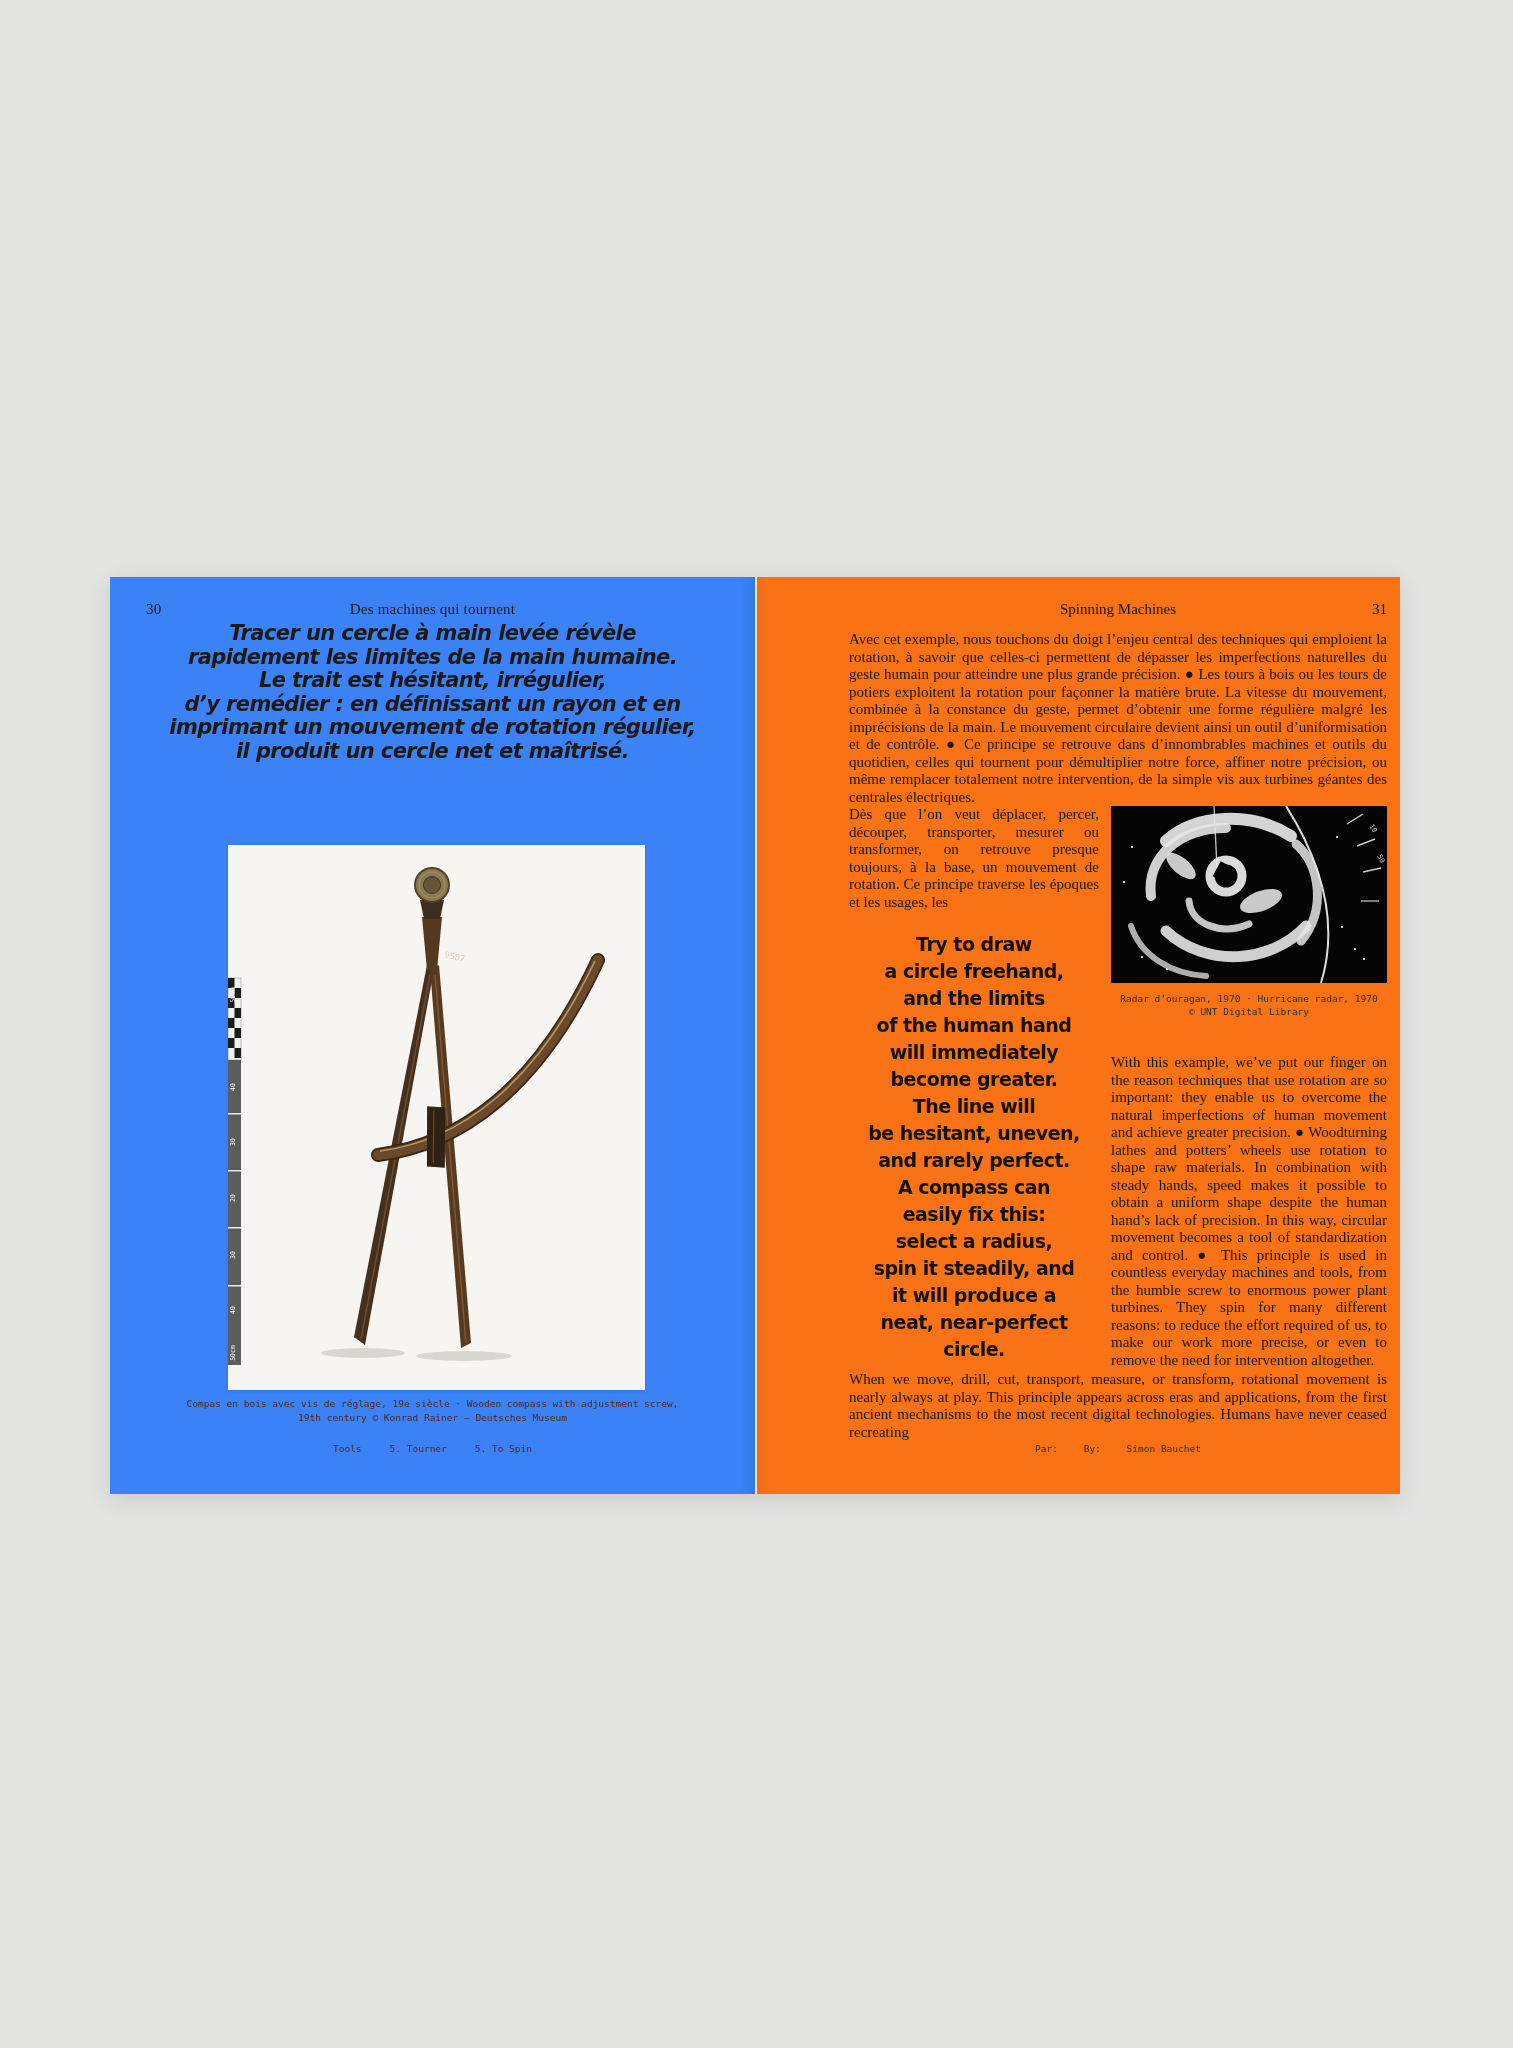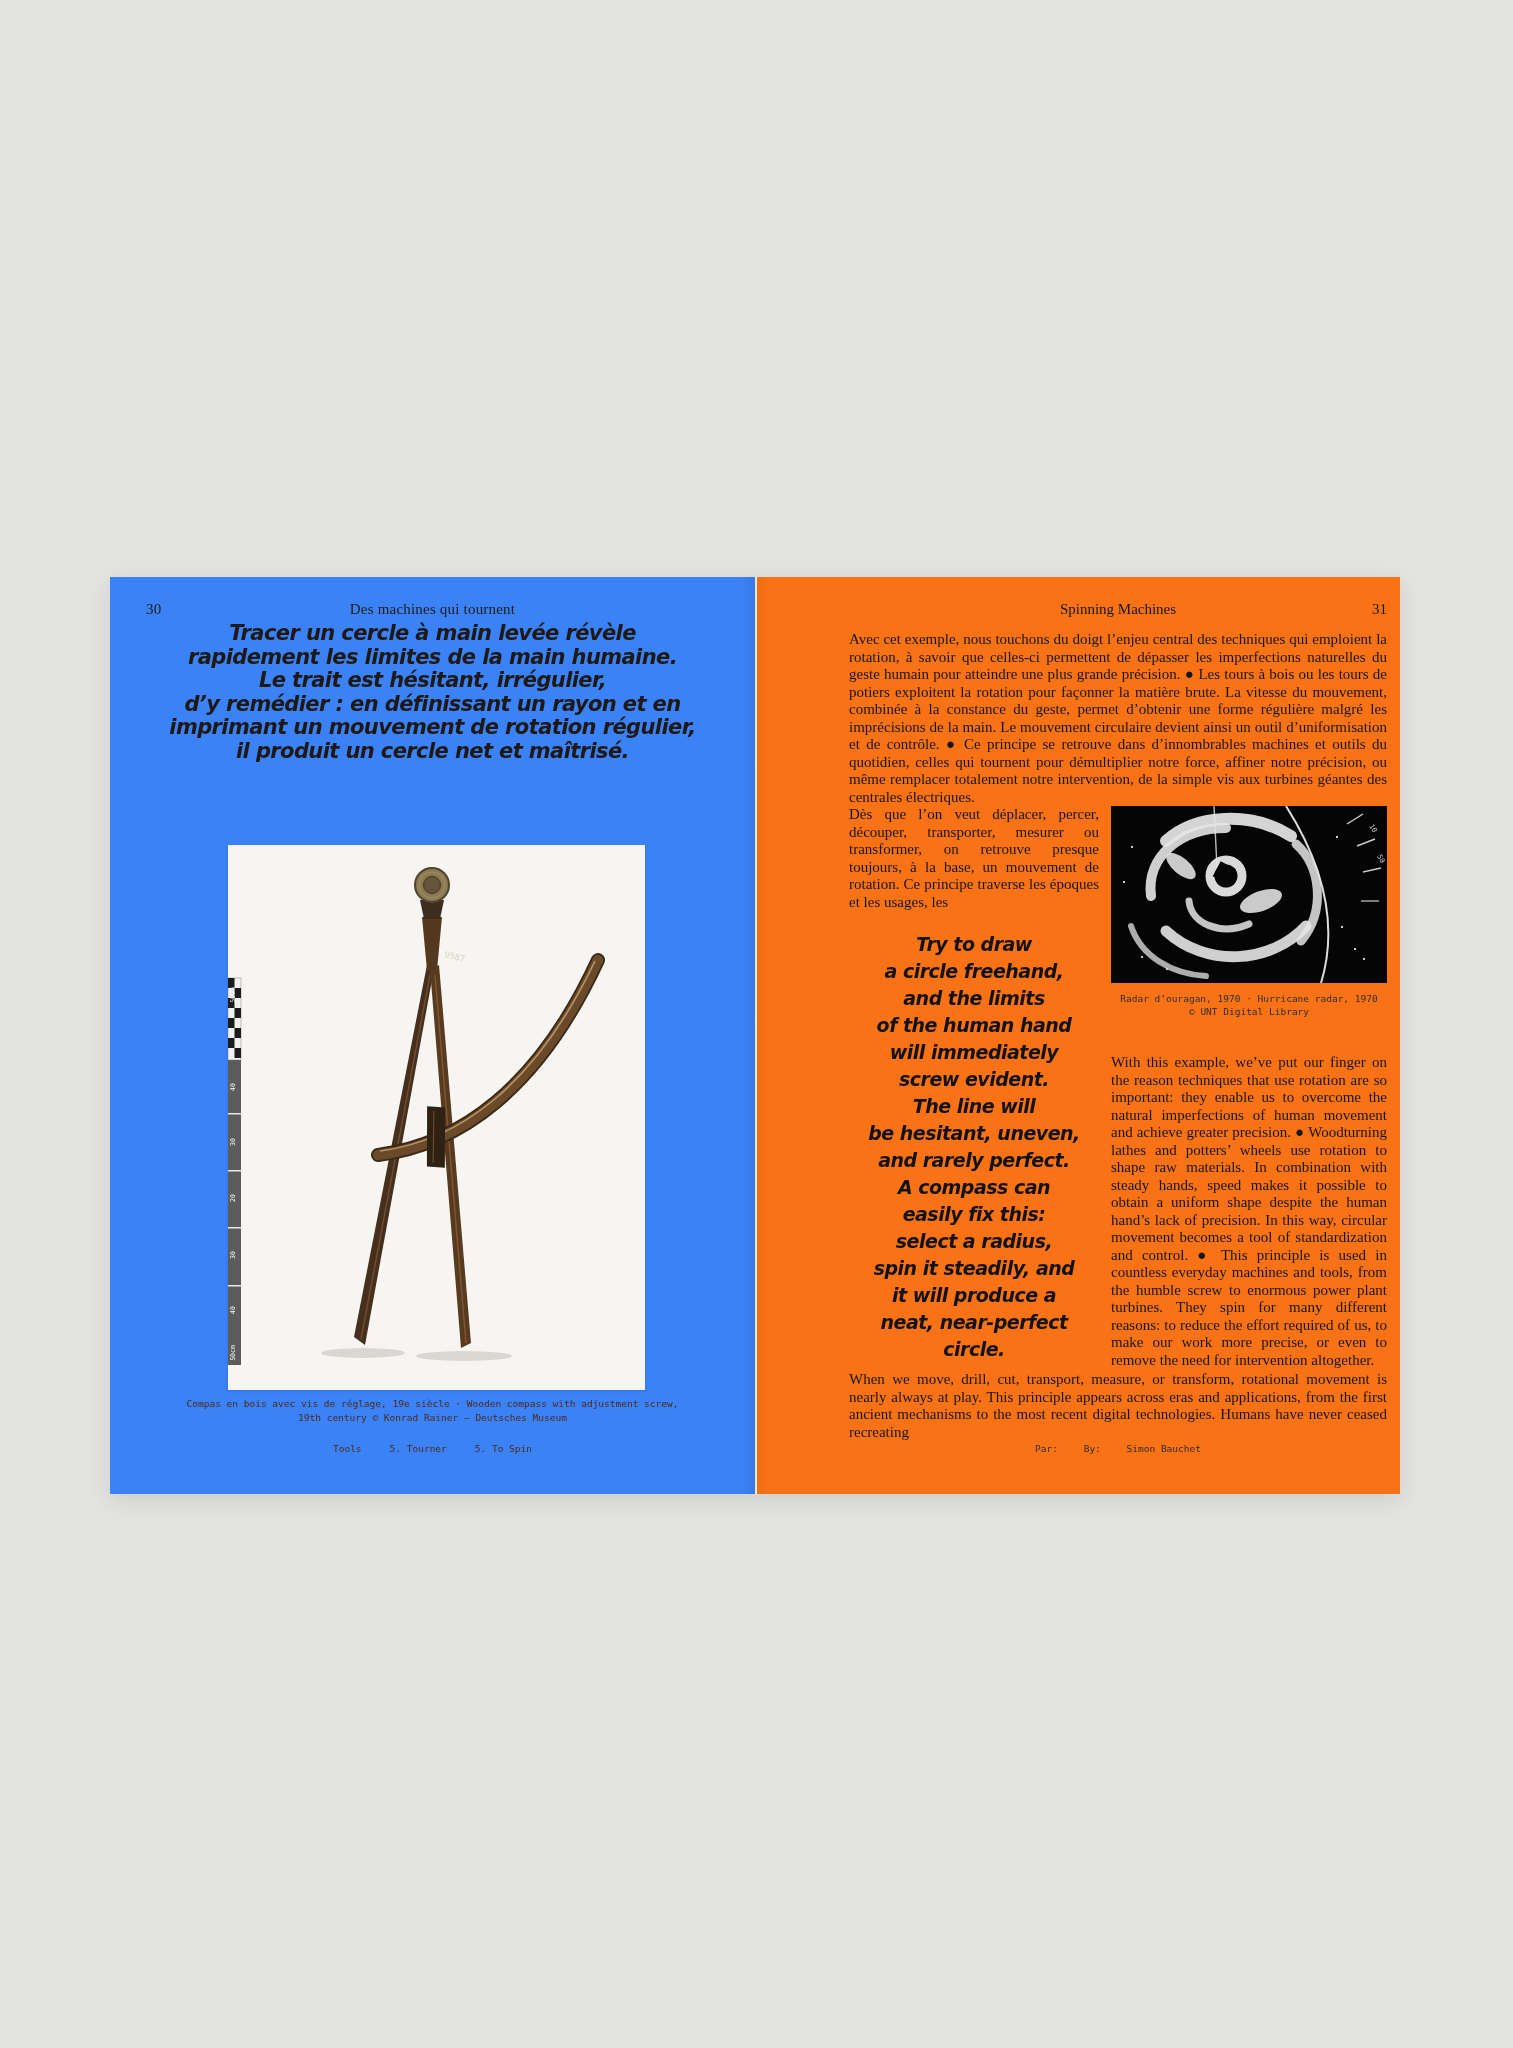--- a/index.html
+++ b/index.html
@@ -51,21 +51,21 @@
   .pr-pagenum{position:absolute;right:0;top:0;}
   .pr-content{position:absolute;left:92px;top:54px;width:538px;}
   .jtext{
     margin:0;text-align:justify;font-size:15px;line-height:17.5px;color:#161616;
   }
   .cols{display:flex;margin-top:0;}
   .col-left{width:250px;margin-right:12px;flex:none;}
   .col-right{width:276px;flex:none;}
   .quote{
     margin-top:20px;text-align:center;
-    font-family:"DejaVu Sans", sans-serif;font-weight:bold;font-style:italic;
+    font-family:"DejaVu Sans", sans-serif;font-weight:bold;
     font-size:19px;line-height:27px;letter-spacing:-0.5px;color:#121212;
   }
   .q-line{display:block;}
   .radar{margin:0;width:276px;height:177px;background:#050505;}
   .radar svg{display:block;width:100%;height:100%;}
   .radar-caption{
     margin-top:9px;text-align:center;
     font-family:"DejaVu Sans Mono", monospace;font-size:9.5px;line-height:13px;color:#2e2e2e;
   }
   .en-body{margin-top:36px;}
@@ -174,21 +174,21 @@
 
       <div class="cols">
         <div class="col-left">
           <p class="jtext">Dès que l’on veut déplacer, percer, découper, transporter, mesurer ou transformer, on retrouve presque toujours, à la base, un mouvement de rotation. Ce principe traverse les époques et les usages, les</p>
           <div class="quote">
               <span class="q-line">Try to draw</span>
               <span class="q-line">a circle freehand,</span>
               <span class="q-line">and the limits</span>
               <span class="q-line">of the human hand</span>
               <span class="q-line">will immediately</span>
-              <span class="q-line">screw evident.</span>
+              <span class="q-line">become greater.</span>
               <span class="q-line">The line will</span>
               <span class="q-line">be hesitant, uneven,</span>
               <span class="q-line">and rarely perfect.</span>
               <span class="q-line">A compass can</span>
               <span class="q-line">easily fix this:</span>
               <span class="q-line">select a radius,</span>
               <span class="q-line">spin it steadily, and</span>
               <span class="q-line">it will produce a</span>
               <span class="q-line">neat, near-perfect</span>
               <span class="q-line">circle.</span>

